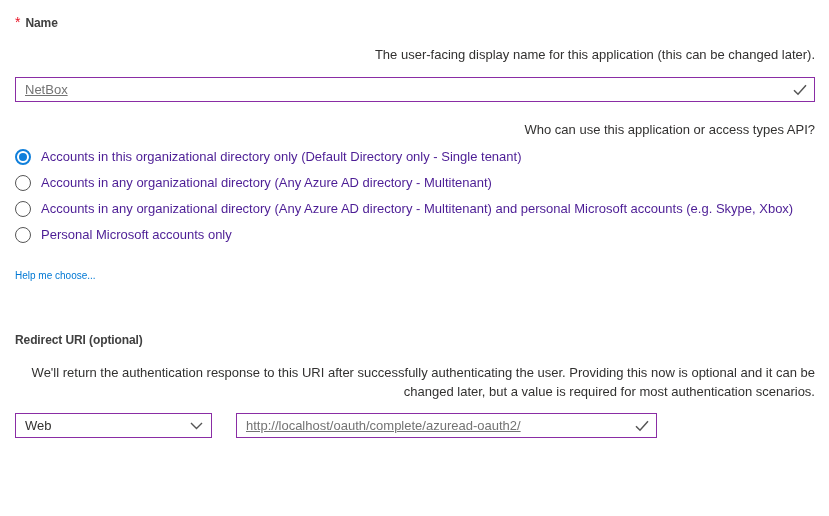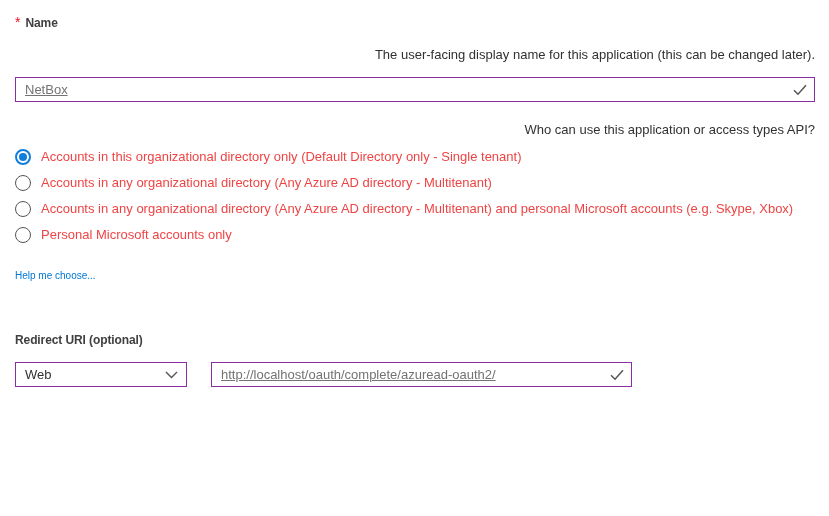--- a/index.html
+++ b/index.html
@@ -84,21 +84,21 @@
   }
   .radio-row.checked .radio-circle::after {
     content: "";
     position: absolute;
     left: 50%; top: 50%;
     transform: translate(-50%, -50%);
     width: 8px; height: 8px;
     border-radius: 50%;
     background: #0f7fdb;
   }
-  .radio-label { font-size: 13px; line-height: 16px; color: #ef4444; }
+  .radio-label { font-size: 13px; line-height: 16px; color: #4c1d95; }
 
   .help-link {
     display: inline-block;
     margin-top: 20px;
     font-size: 10px;
     line-height: 16px;
     color: #0078d4;
     text-decoration: none;
     cursor: pointer;
   }
@@ -106,21 +106,21 @@
   
   .redirect-heading { margin-top: 46px; }
   .redirect-desc { margin-top: 13px; max-width: 801px; }
   .controls-row {
     margin-top: 12px;
     display: flex;
     align-items: center;
   }
   .platform-select {
     position: relative;
-    width: 172px; height: 25px;
+    width: 197px; height: 25px;
     border: 1.5px solid #8a2da5;
     background: #fff;
     display: flex;
     align-items: center;
     padding: 0 28px 0 9px;
     font-size: 13px;
     color: #323130;
     cursor: pointer;
   }
   .chevron-icon {
@@ -169,20 +169,21 @@
     <div class="radio-row">
       <span class="radio-circle"></span>
       <span class="radio-label">Personal Microsoft accounts only</span>
     </div>
   </div>
 
   <a class="help-link">Help me choose...</a>
 
   
   <div class="section-heading redirect-heading">Redirect URI (optional)</div>
+  <p class="body-text redirect-desc">We'll return the authentication response to this URI after successfully authenticating the user. Providing this now is optional and it can be changed later, but a value is required for most authentication scenarios.</p>
 
   <div class="controls-row">
     <div class="platform-select">
       <span>Web</span>
       <svg class="chevron-icon" viewBox="0 0 13 8">
         <path d="M1 1 L6.5 6.5 L12 1" fill="none" stroke="#555555" stroke-width="1.4"></path>
       </svg>
     </div>
     <div class="field-wrap uri-field-wrap">
       <input type="text" value="http://localhost/oauth/complete/azuread-oauth2/" style="">

